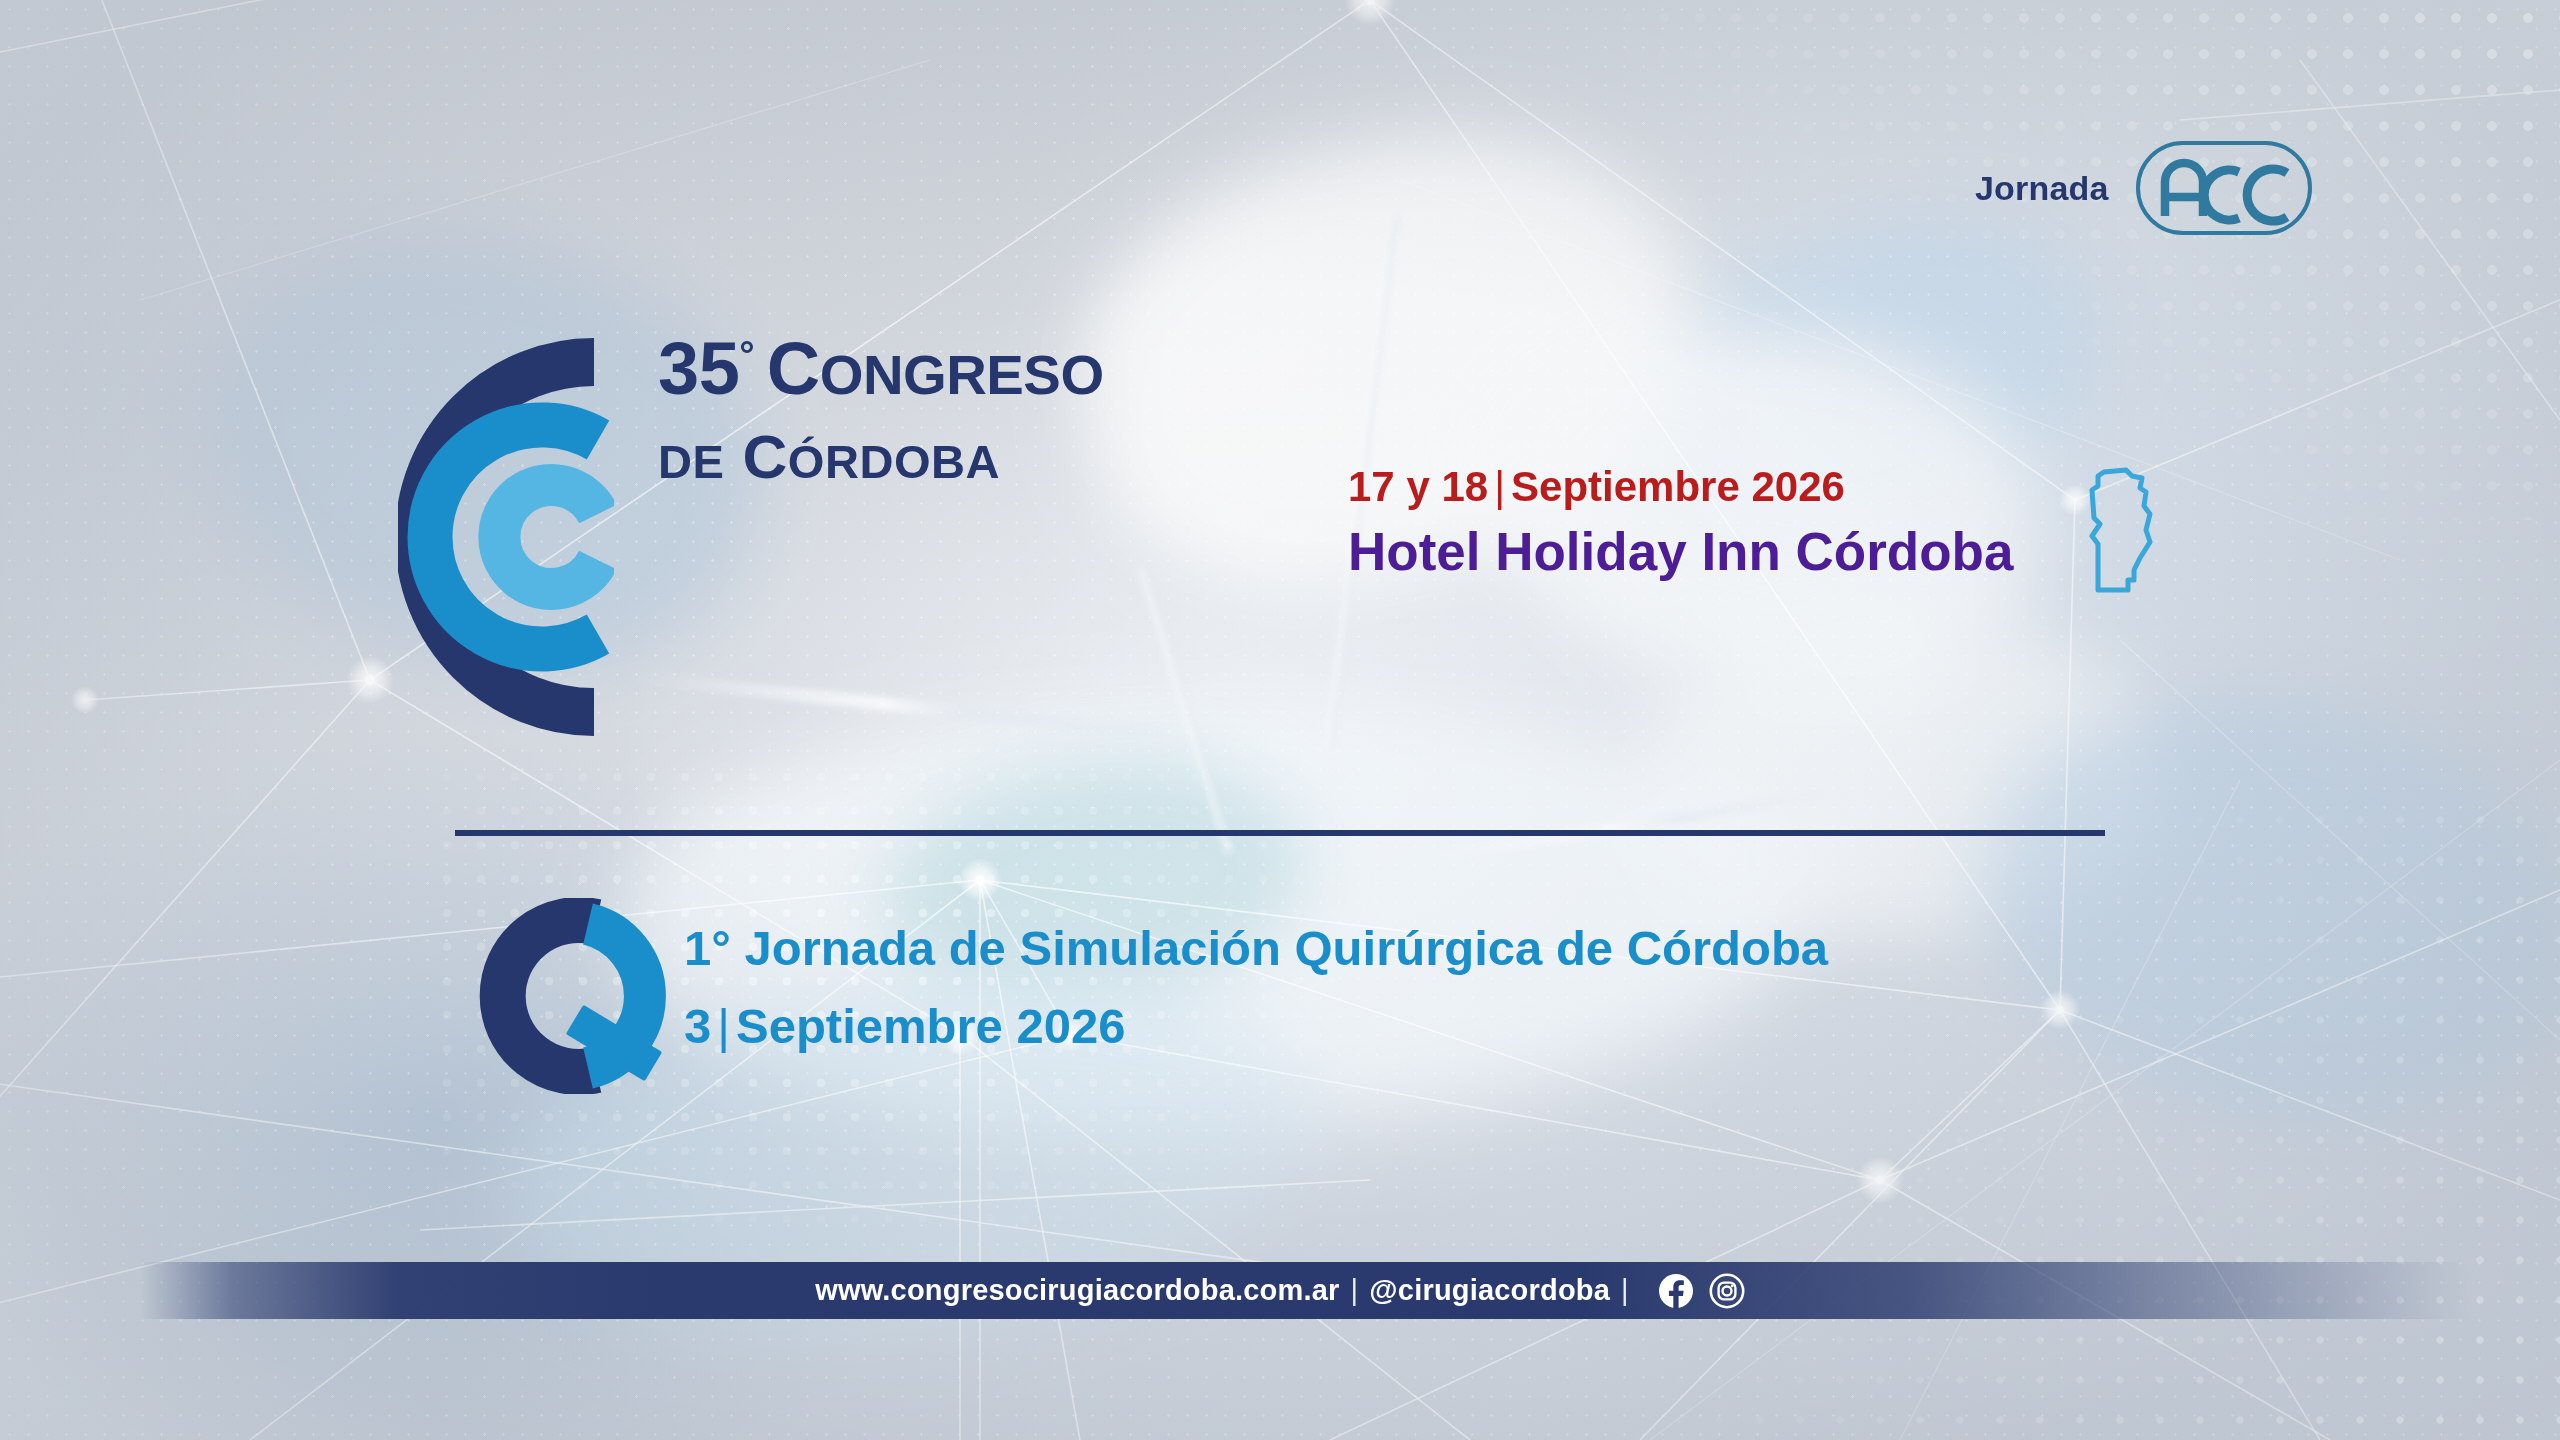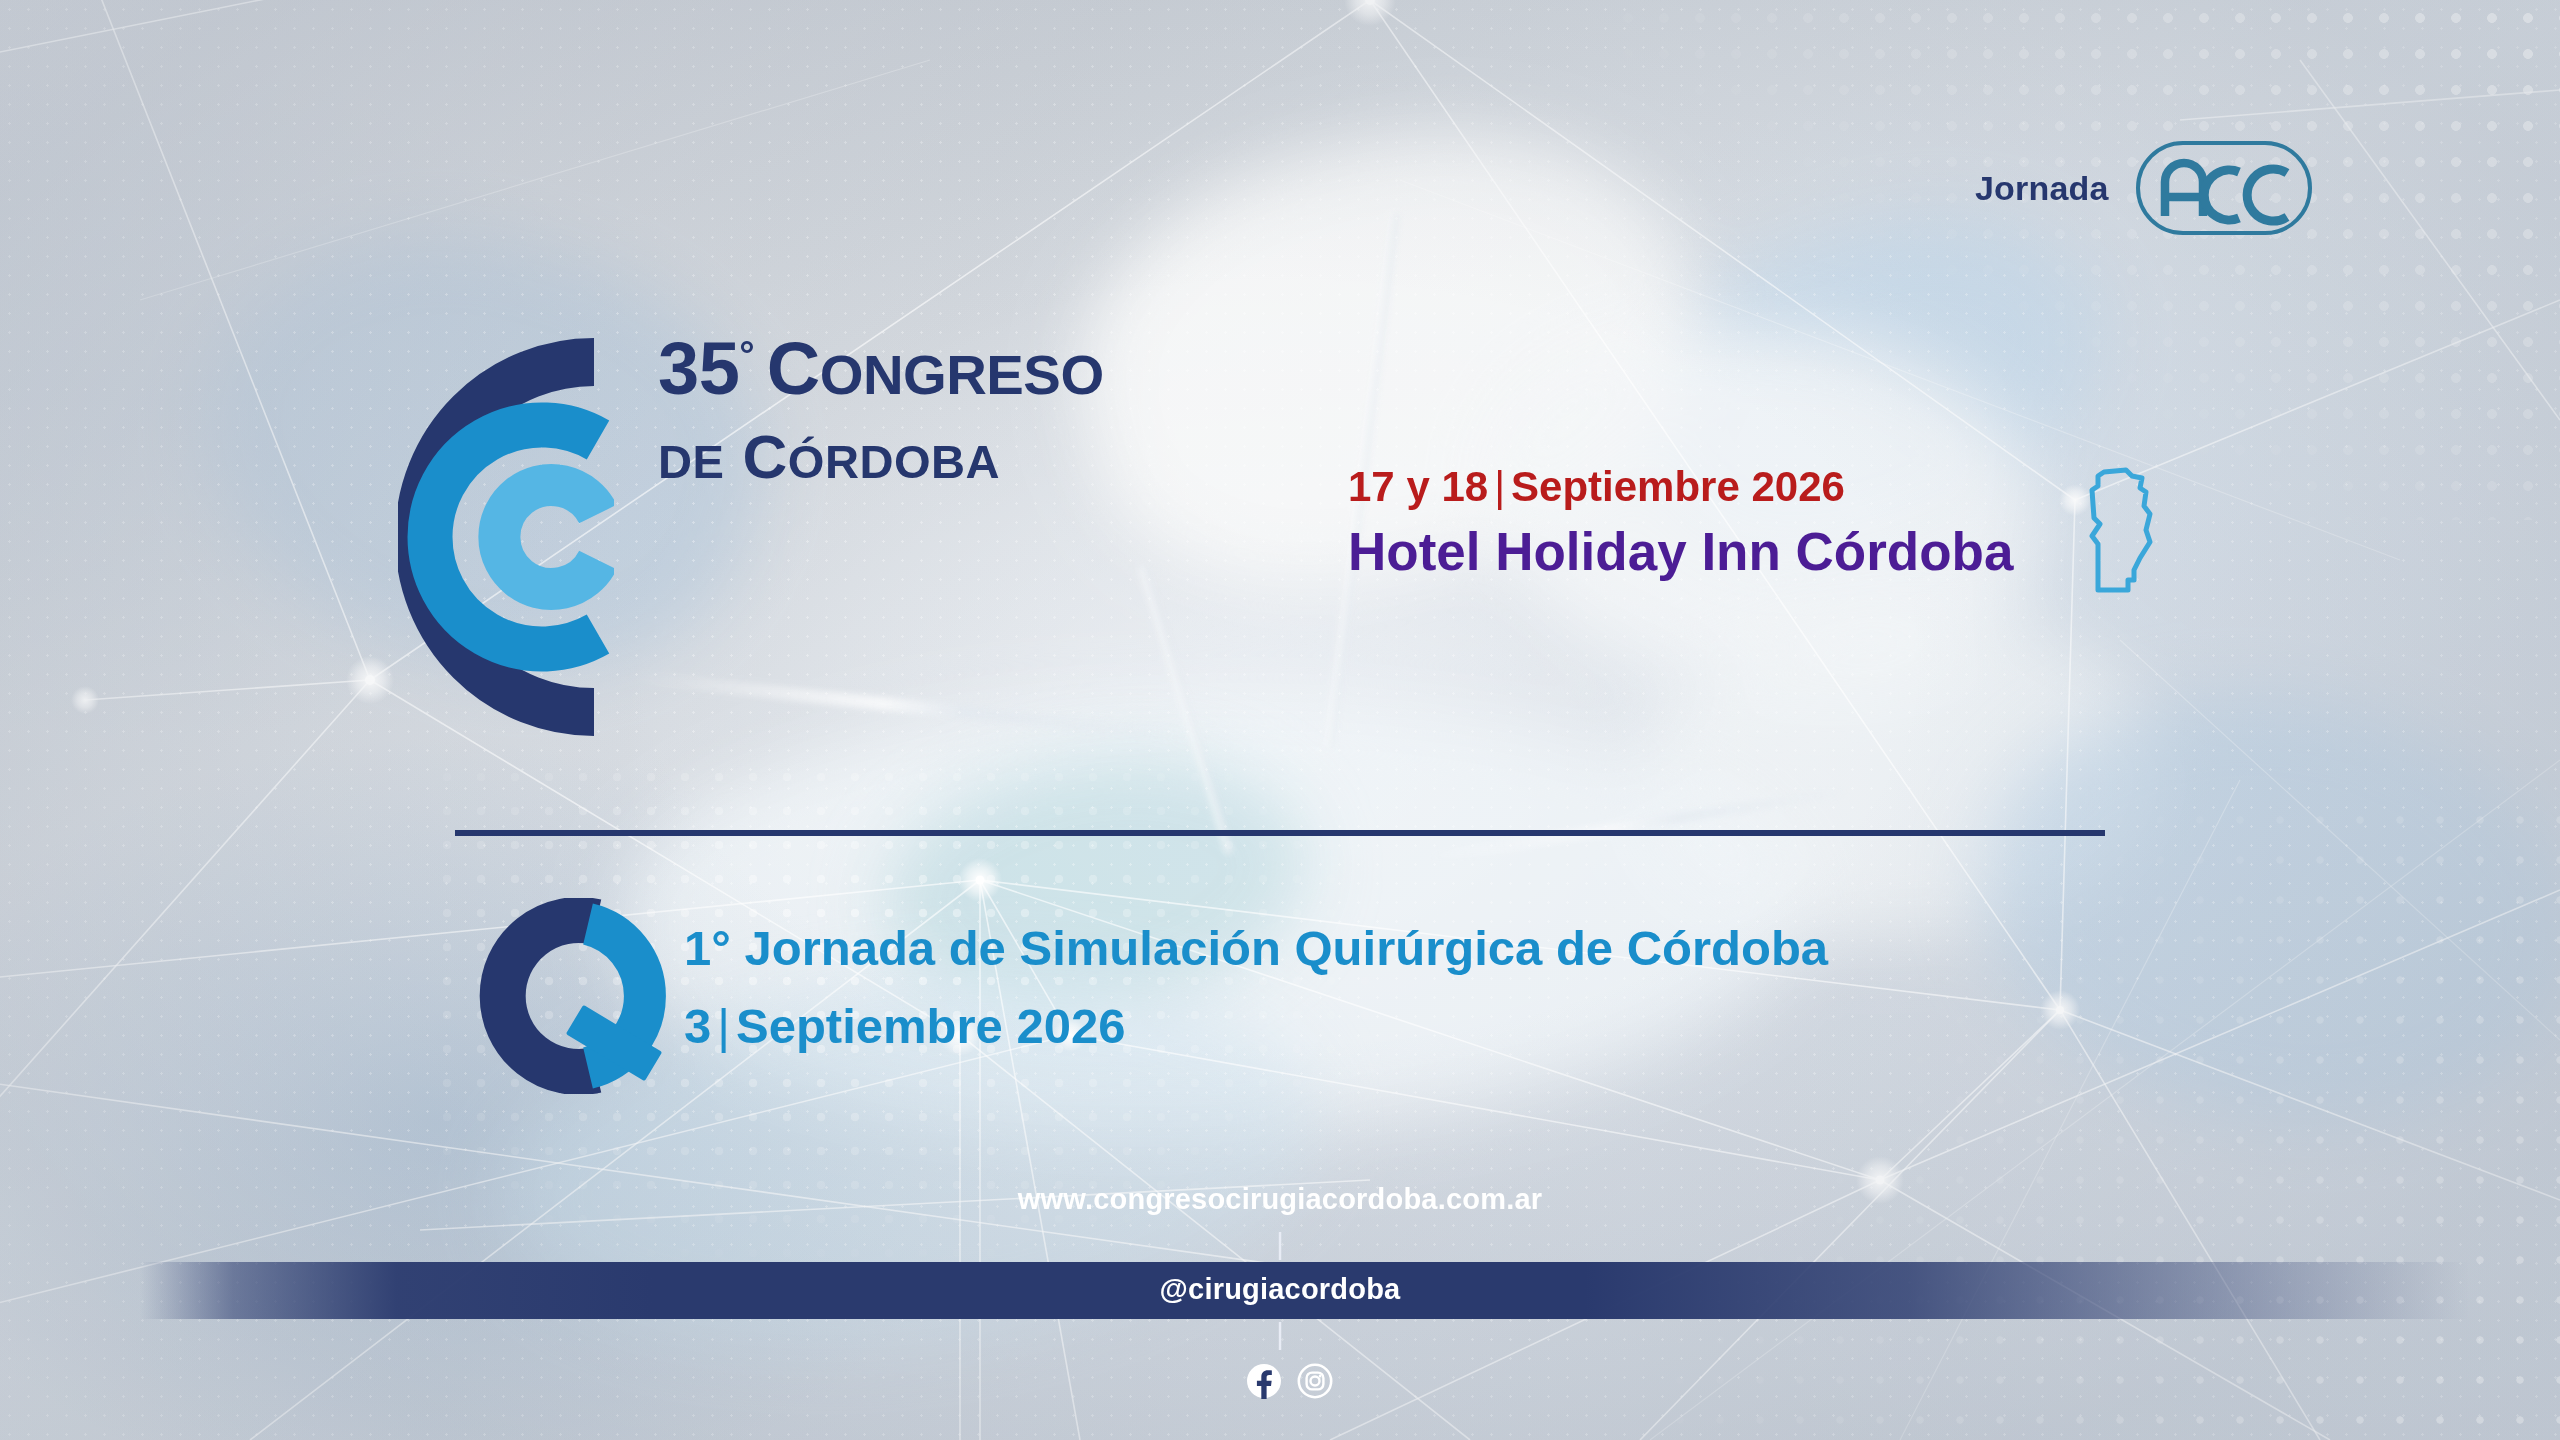--- a/index.html
+++ b/index.html
@@ -172,21 +172,21 @@
       rgba(42,58,110,0.55) 4%,
       rgba(42,58,110,0.95) 11%,
       #2a3a6e 22%,
       #2a3a6e 62%,
       rgba(42,58,110,0.82) 76%,
       rgba(42,58,110,0.42) 88%,
       rgba(42,58,110,0) 100%);
   }
   .footer-inner {
     position: absolute; left: 0; top: 1262px; width: 2560px; height: 57px;
-    display: flex; align-items: center; justify-content: center; gap: 12px; flex-direction: column;
+    display: flex; align-items: center; justify-content: center; gap: 0;
   }
   .footer-text {
     font-size: 29px; font-weight: 700; color: #ffffff; letter-spacing: 0.2px; white-space: nowrap;
   }
   .footer-sep { font-weight: 400; padding: 0 11px; color: #e8ecf5; }
   .social { display: inline-flex; align-items: center; gap: 15px; margin-left: 18px; vertical-align: middle; }
   .soc-icon { width: 36px; height: 36px; display: block; }
 </style>
 </head>
 <body>

